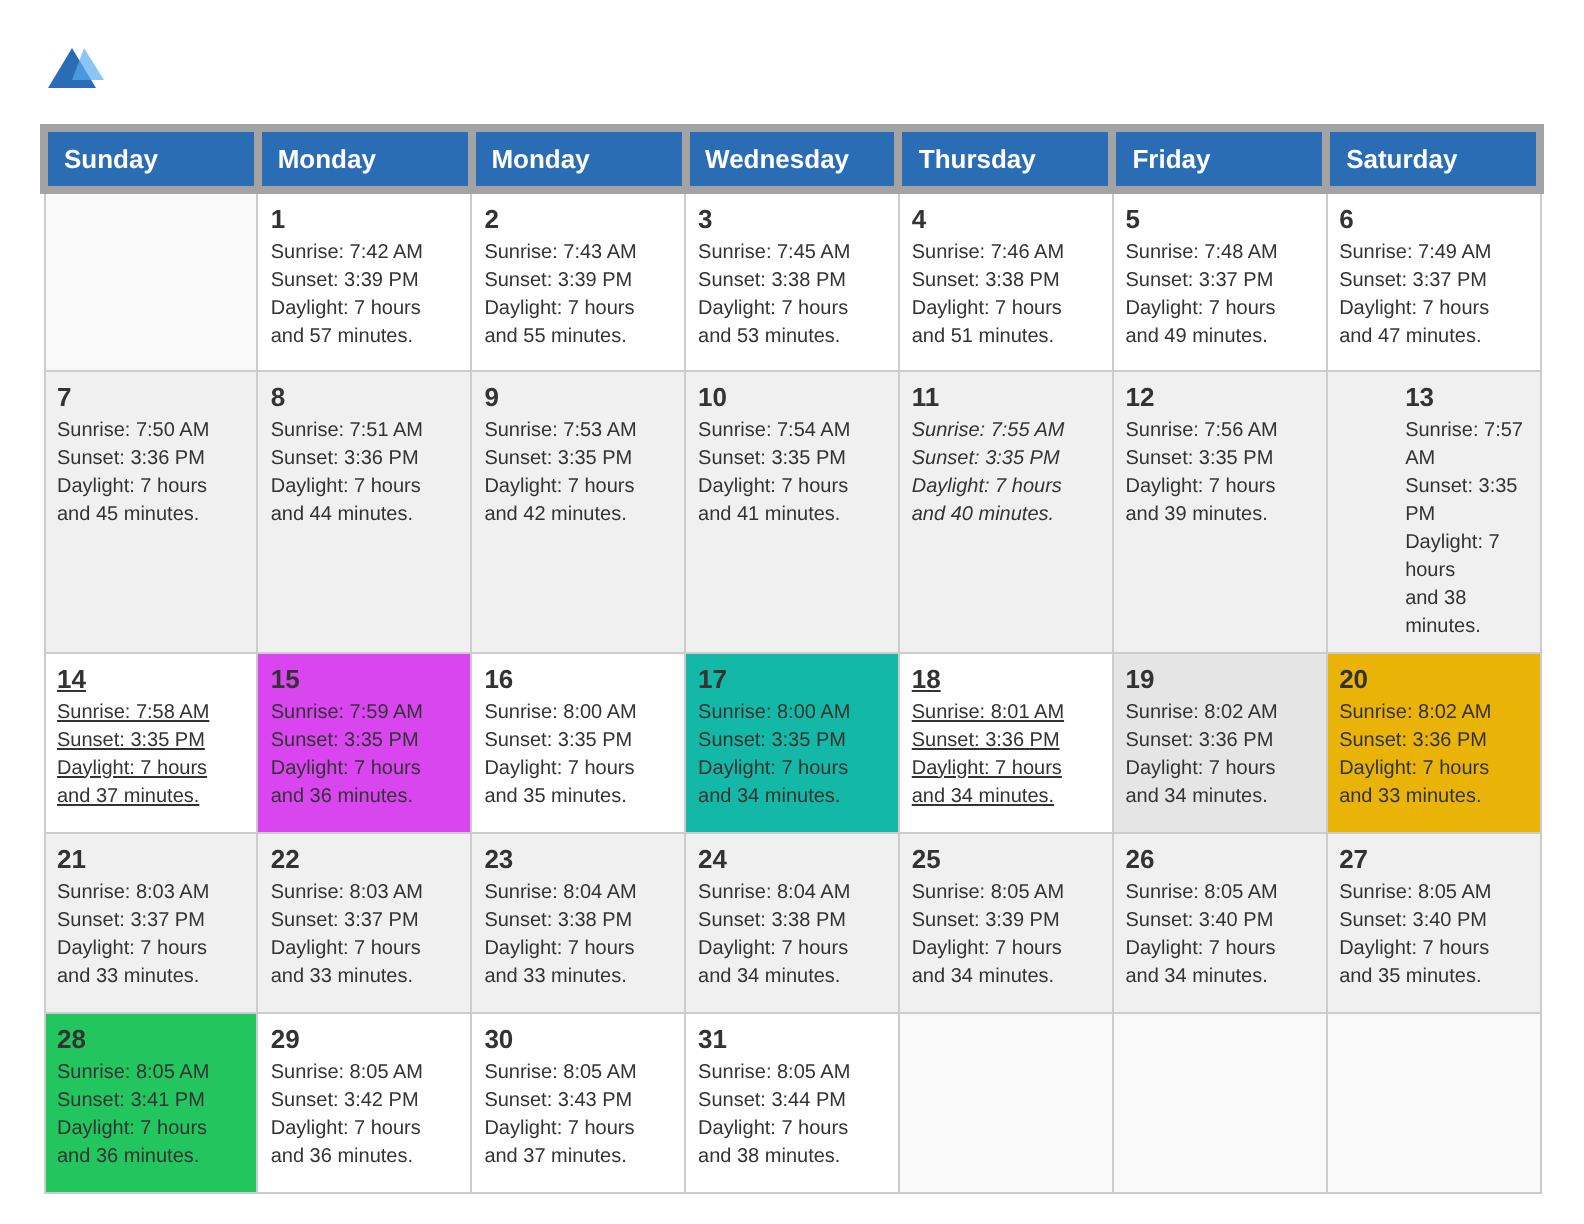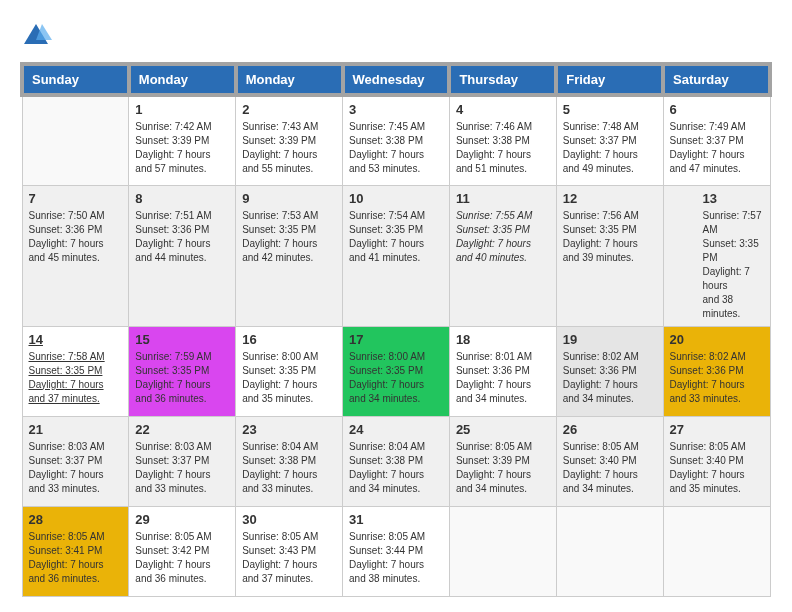--- a/index.html
+++ b/index.html
@@ -226,28 +226,28 @@
 Daylight: 7 hours
 and 36 minutes.</div>
         </td>
         <td style="background: rgb(255, 255, 255);">
           <span class="day-num">16</span>
           <div class="day-info" style="white-space: pre-line;">Sunrise: 8:00 AM
 Sunset: 3:35 PM
 Daylight: 7 hours
 and 35 minutes.</div>
         </td>
-        <td style="background: #22c55e;">
+        <td style="background: #14b8a6;">
           <span class="day-num">17</span>
           <div class="day-info" style="white-space: pre-line;">Sunrise: 8:00 AM
 Sunset: 3:35 PM
 Daylight: 7 hours
 and 34 minutes.</div>
         </td>
-        <td style="background: rgb(255, 255, 255);">
+        <td style="background: rgb(255, 255, 255); text-decoration: underline;">
           <span class="day-num">18</span>
           <div class="day-info" style="white-space: pre-line;">Sunrise: 8:01 AM
 Sunset: 3:36 PM
 Daylight: 7 hours
 and 34 minutes.</div>
         </td>
         <td style="background: #e5e5e5;">
           <span class="day-num">19</span>
           <div class="day-info" style="white-space: pre-line;">Sunrise: 8:02 AM
 Sunset: 3:36 PM
@@ -307,21 +307,21 @@
         </td>
         <td style="background: rgb(240, 240, 240);">
           <span class="day-num">27</span>
           <div class="day-info" style="white-space: pre-line;">Sunrise: 8:05 AM
 Sunset: 3:40 PM
 Daylight: 7 hours
 and 35 minutes.</div>
         </td>
       </tr>
       <tr>
-        <td style="background: #eab308;">
+        <td style="background: #22c55e;">
           <span class="day-num">28</span>
           <div class="day-info" style="white-space: pre-line;">Sunrise: 8:05 AM
 Sunset: 3:41 PM
 Daylight: 7 hours
 and 36 minutes.</div>
         </td>
         <td style="background: rgb(255, 255, 255);">
           <span class="day-num">29</span>
           <div class="day-info" style="white-space: pre-line;">Sunrise: 8:05 AM
 Sunset: 3:42 PM

